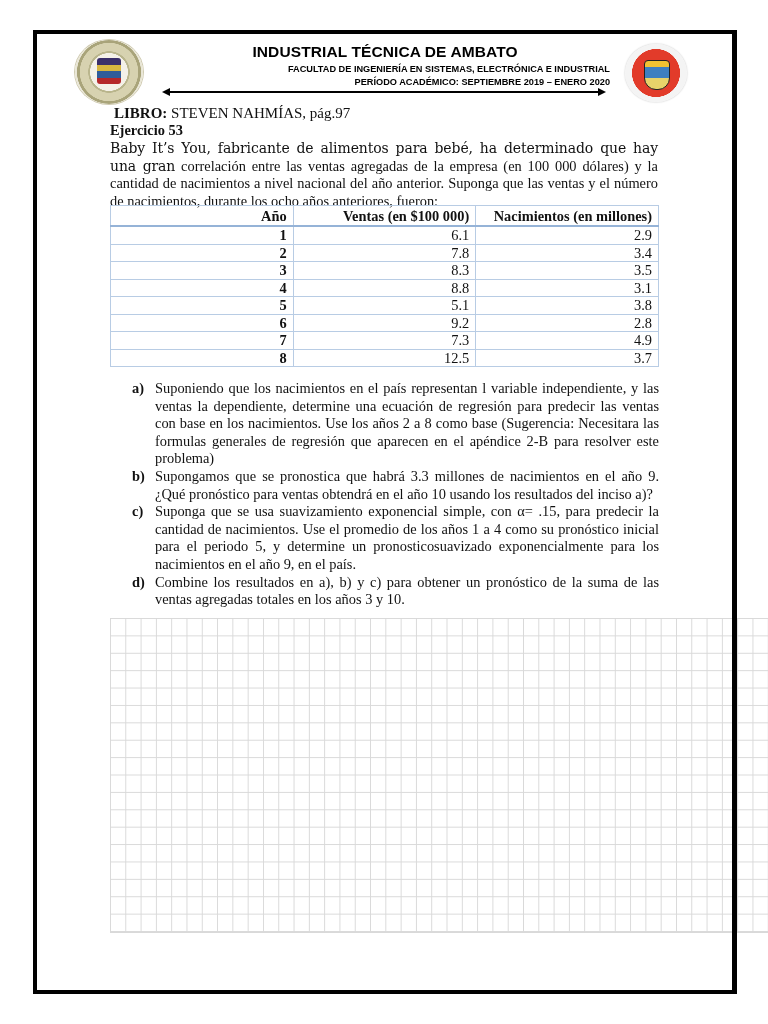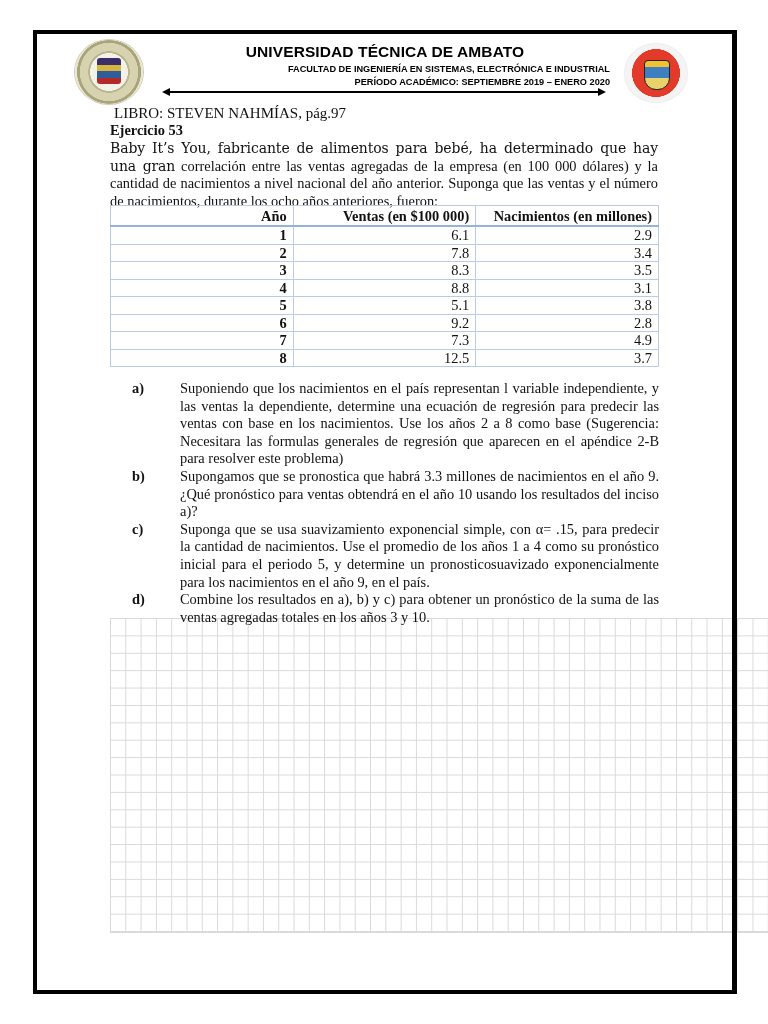--- a/index.html
+++ b/index.html
@@ -64,21 +64,21 @@
   }
   .arrow-head-l, .arrow-head-r {
     position: absolute; top: 88px; width: 0; height: 0;
     border-top: 4px solid transparent; border-bottom: 4px solid transparent;
   }
   .arrow-head-l { left: 162px; border-right: 8px solid #000; }
   .arrow-head-r { left: 598px; border-left: 8px solid #000; }
 
   .text-block { position: absolute; left: 110px; width: 548px; font-size: 14.4px; line-height: 17.5px; }
   .libro { top: 105px; left: 114px; font-size: 15px; }
-  .libro b { font-weight: normal; }
+  .libro b { font-weight: bold; }
   .ejercicio { top: 122px; font-weight: bold; font-size: 14.4px; }
   .intro { top: 140px; text-align: justify; text-align-last: left; }
   .intro .mono-ish { font-family: "DejaVu Serif", serif; font-size: 14px; letter-spacing: -0.1px; }
 
   table.data {
     position: absolute; left: 110px; top: 205px; width: 549px;
     border-collapse: collapse; font-size: 14.4px; z-index: 1;
   }
   table.data th, table.data td {
     border: 1px solid #b8cce4; padding: 0 6px; height: 16.5px; line-height: 16px; text-align: right;
@@ -86,38 +86,38 @@
   }
   table.data th { font-weight: bold; border-bottom: 2px solid #95b3d7; height: 19px; }
   table.data td.yr { font-weight: bold; }
   table.data col.c1 { width: 183px; }
   table.data col.c2 { width: 183px; }
   table.data col.c3 { width: 183px; }
 
   .questions { position: absolute; left: 132px; top: 380px; width: 527px; font-size: 14.4px; line-height: 17.6px; }
   .q { display: flex; margin-bottom: 0; }
   .q .lbl { width: 23px; flex: none; font-weight: bold; }
-  .q .txt { flex: 1; text-align: justify; margin-left: 25px; }
+  .q .txt { flex: 1; text-align: justify; }
 </style>
 </head>
 <body>
 
 <div class="grid"></div>
 
 <div class="frame-outer"></div>
 <div class="frame-inner"></div>
 
 <div class="logo logo-left">
     <div class="crest"></div>
   </div>
 <div class="logo logo-right">
     <div class="shield"></div>
   </div>
 
-<div class="header-title">UNIVERSIDAD TÉCNICA DE AMBATO</div>
+<div class="header-title">INDUSTRIAL TÉCNICA DE AMBATO</div>
 <div class="header-sub sub1">FACULTAD DE INGENIERÍA EN SISTEMAS, ELECTRÓNICA E INDUSTRIAL</div>
 <div class="header-sub sub2">PERÍODO ACADÉMICO: SEPTIEMBRE 2019 – ENERO 2020</div>
 
 <div class="arrow-head-l"></div>
 <div class="arrow-line"></div>
 <div class="arrow-head-r"></div>
 
 <div class="text-block libro">
   <b>LIBRO:</b>
   <span>STEVEN NAHMÍAS, pág.97</span>

